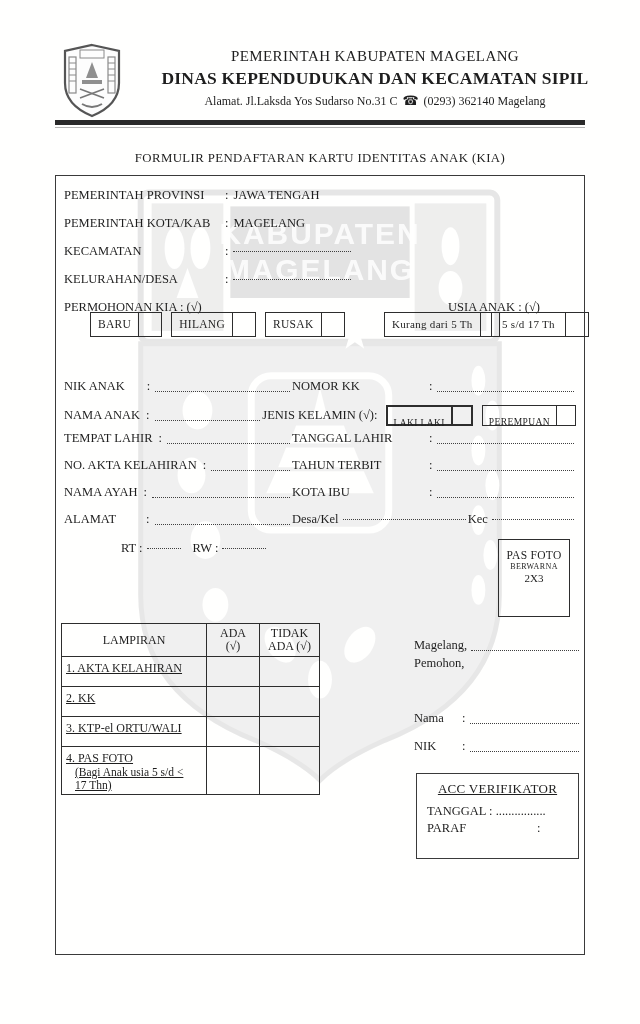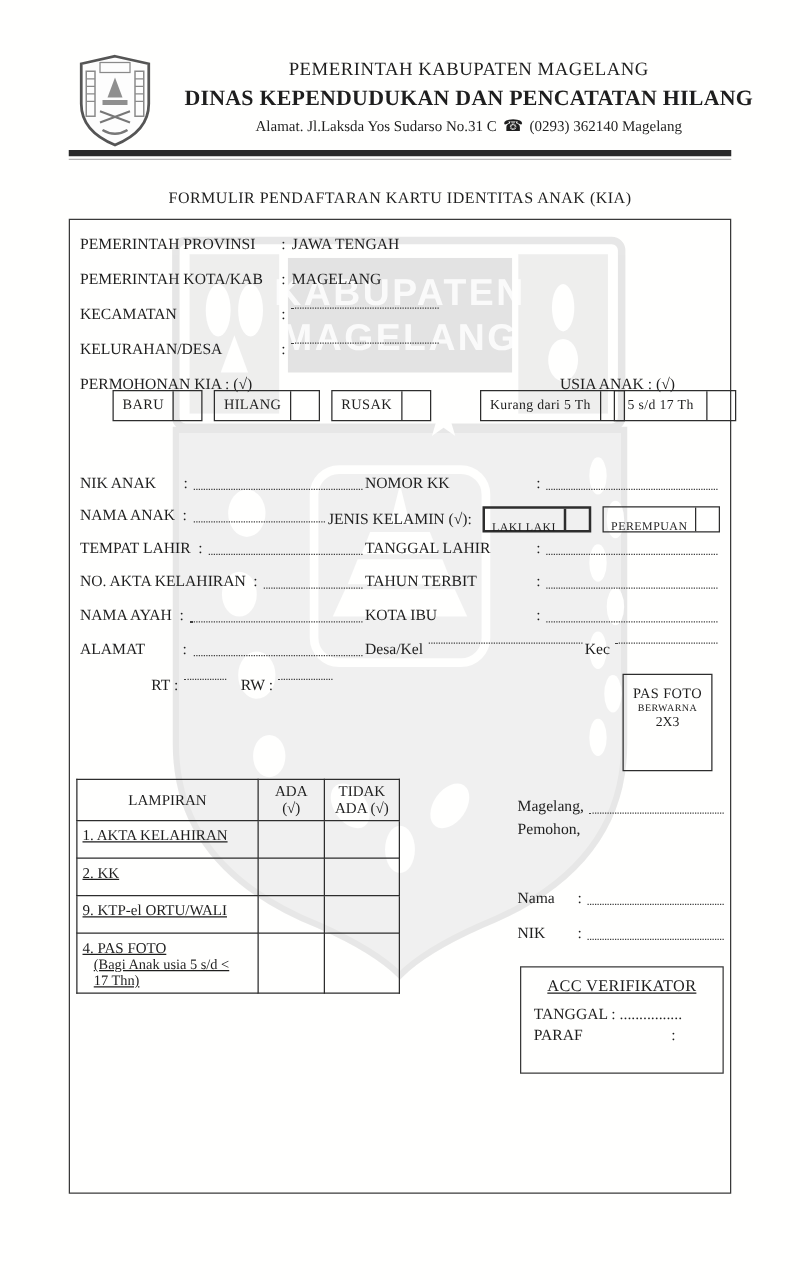--- a/index.html
+++ b/index.html
@@ -13,21 +13,21 @@
   .addr{font-size:12px;margin-top:3px;}
   .addr .ph{font-size:13px;padding:0 2px;}
   .rule{position:absolute;left:55px;right:55px;top:120px;height:5px;background:#2a2a2a;}
   .rule2{position:absolute;left:55px;right:55px;top:127px;height:1px;background:#b5b5b5;}
   .doctitle{position:absolute;left:55px;width:530px;top:151px;text-align:center;
             font-size:12.8px;letter-spacing:.4px;}
   
   .formbox{position:absolute;left:55px;top:175px;width:530px;height:780px;
            border:1.6px solid #3a3a3a;box-sizing:border-box;}
   .wm{position:absolute;left:0;top:0;width:100%;height:100%;pointer-events:none;}
-  .row{position:absolute;left:8px;right:8px;display:flex;align-items:flex-start;
+  .row{position:absolute;left:8px;right:8px;display:flex;align-items:center;
        font-size:12.5px;line-height:15px;white-space:nowrap;}
   .lblw{width:155px;}
   .colon{margin:0 5px 0 6px;}
   .dots{border-bottom:1.7px dotted #3f3f3f;height:2px;margin:0 2px 2px 0;}
   .grow{flex:1;}
   .half1{display:flex;width:228px;align-items:flex-end;}
   .half2{display:flex;flex:1;align-items:flex-end;}
   .l2{width:131px;}
   
   .cbu{display:inline-flex;border:1.6px solid #2d2d2d;height:25px;box-sizing:border-box;
@@ -86,21 +86,21 @@
     <rect x="20" y="8" width="24" height="8" fill="none" stroke="#8a8a8a" stroke-width="1"></rect>
     <path d="M32 20 l6 16 h-12 z" fill="#8f8f8f"></path>
     <rect x="22" y="38" width="20" height="4" fill="#8f8f8f"></rect>
     <line x1="20" y1="56" x2="44" y2="47" stroke="#777" stroke-width="1.6"></line>
     <line x1="20" y1="47" x2="44" y2="56" stroke="#777" stroke-width="1.6"></line>
     <path d="M22 62 q10 6 20 0" fill="none" stroke="#777" stroke-width="2"></path>
   </svg>
 
   <div class="hdrtext">
     <div class="org1">PEMERINTAH KABUPATEN MAGELANG</div>
-    <div class="org2">DINAS KEPENDUDUKAN DAN PENCATATAN HILANG</div>
+    <div class="org2">DINAS KEPENDUDUKAN DAN KECAMATAN SIPIL</div>
     <div class="addr">
       <span>Alamat. Jl.Laksda Yos Sudarso No.31 C</span>
       <span class="ph">☎</span>
       <span>(0293) 362140 Magelang</span>
     </div>
   </div>
   <div class="rule"></div>
   <div class="rule2"></div>
 
   <div class="doctitle">FORMULIR PENDAFTARAN KARTU IDENTITAS ANAK (KIA)</div>
@@ -326,21 +326,21 @@
         <td>1. AKTA KELAHIRAN</td>
         <td></td>
         <td></td>
       </tr>
       <tr>
         <td>2. KK</td>
         <td></td>
         <td></td>
       </tr>
       <tr>
-        <td>9. KTP-el ORTU/WALI</td>
+        <td>3. KTP-el ORTU/WALI</td>
         <td></td>
         <td></td>
       </tr>
       <tr>
         <td style="height:42px">
           <span style="display:block">4. PAS FOTO</span>
           <span class="note" style="display:block">(Bagi Anak usia 5 s/d &lt;</span>
           <span class="note" style="display:block">17 Thn)</span>
         </td>
         <td></td>

